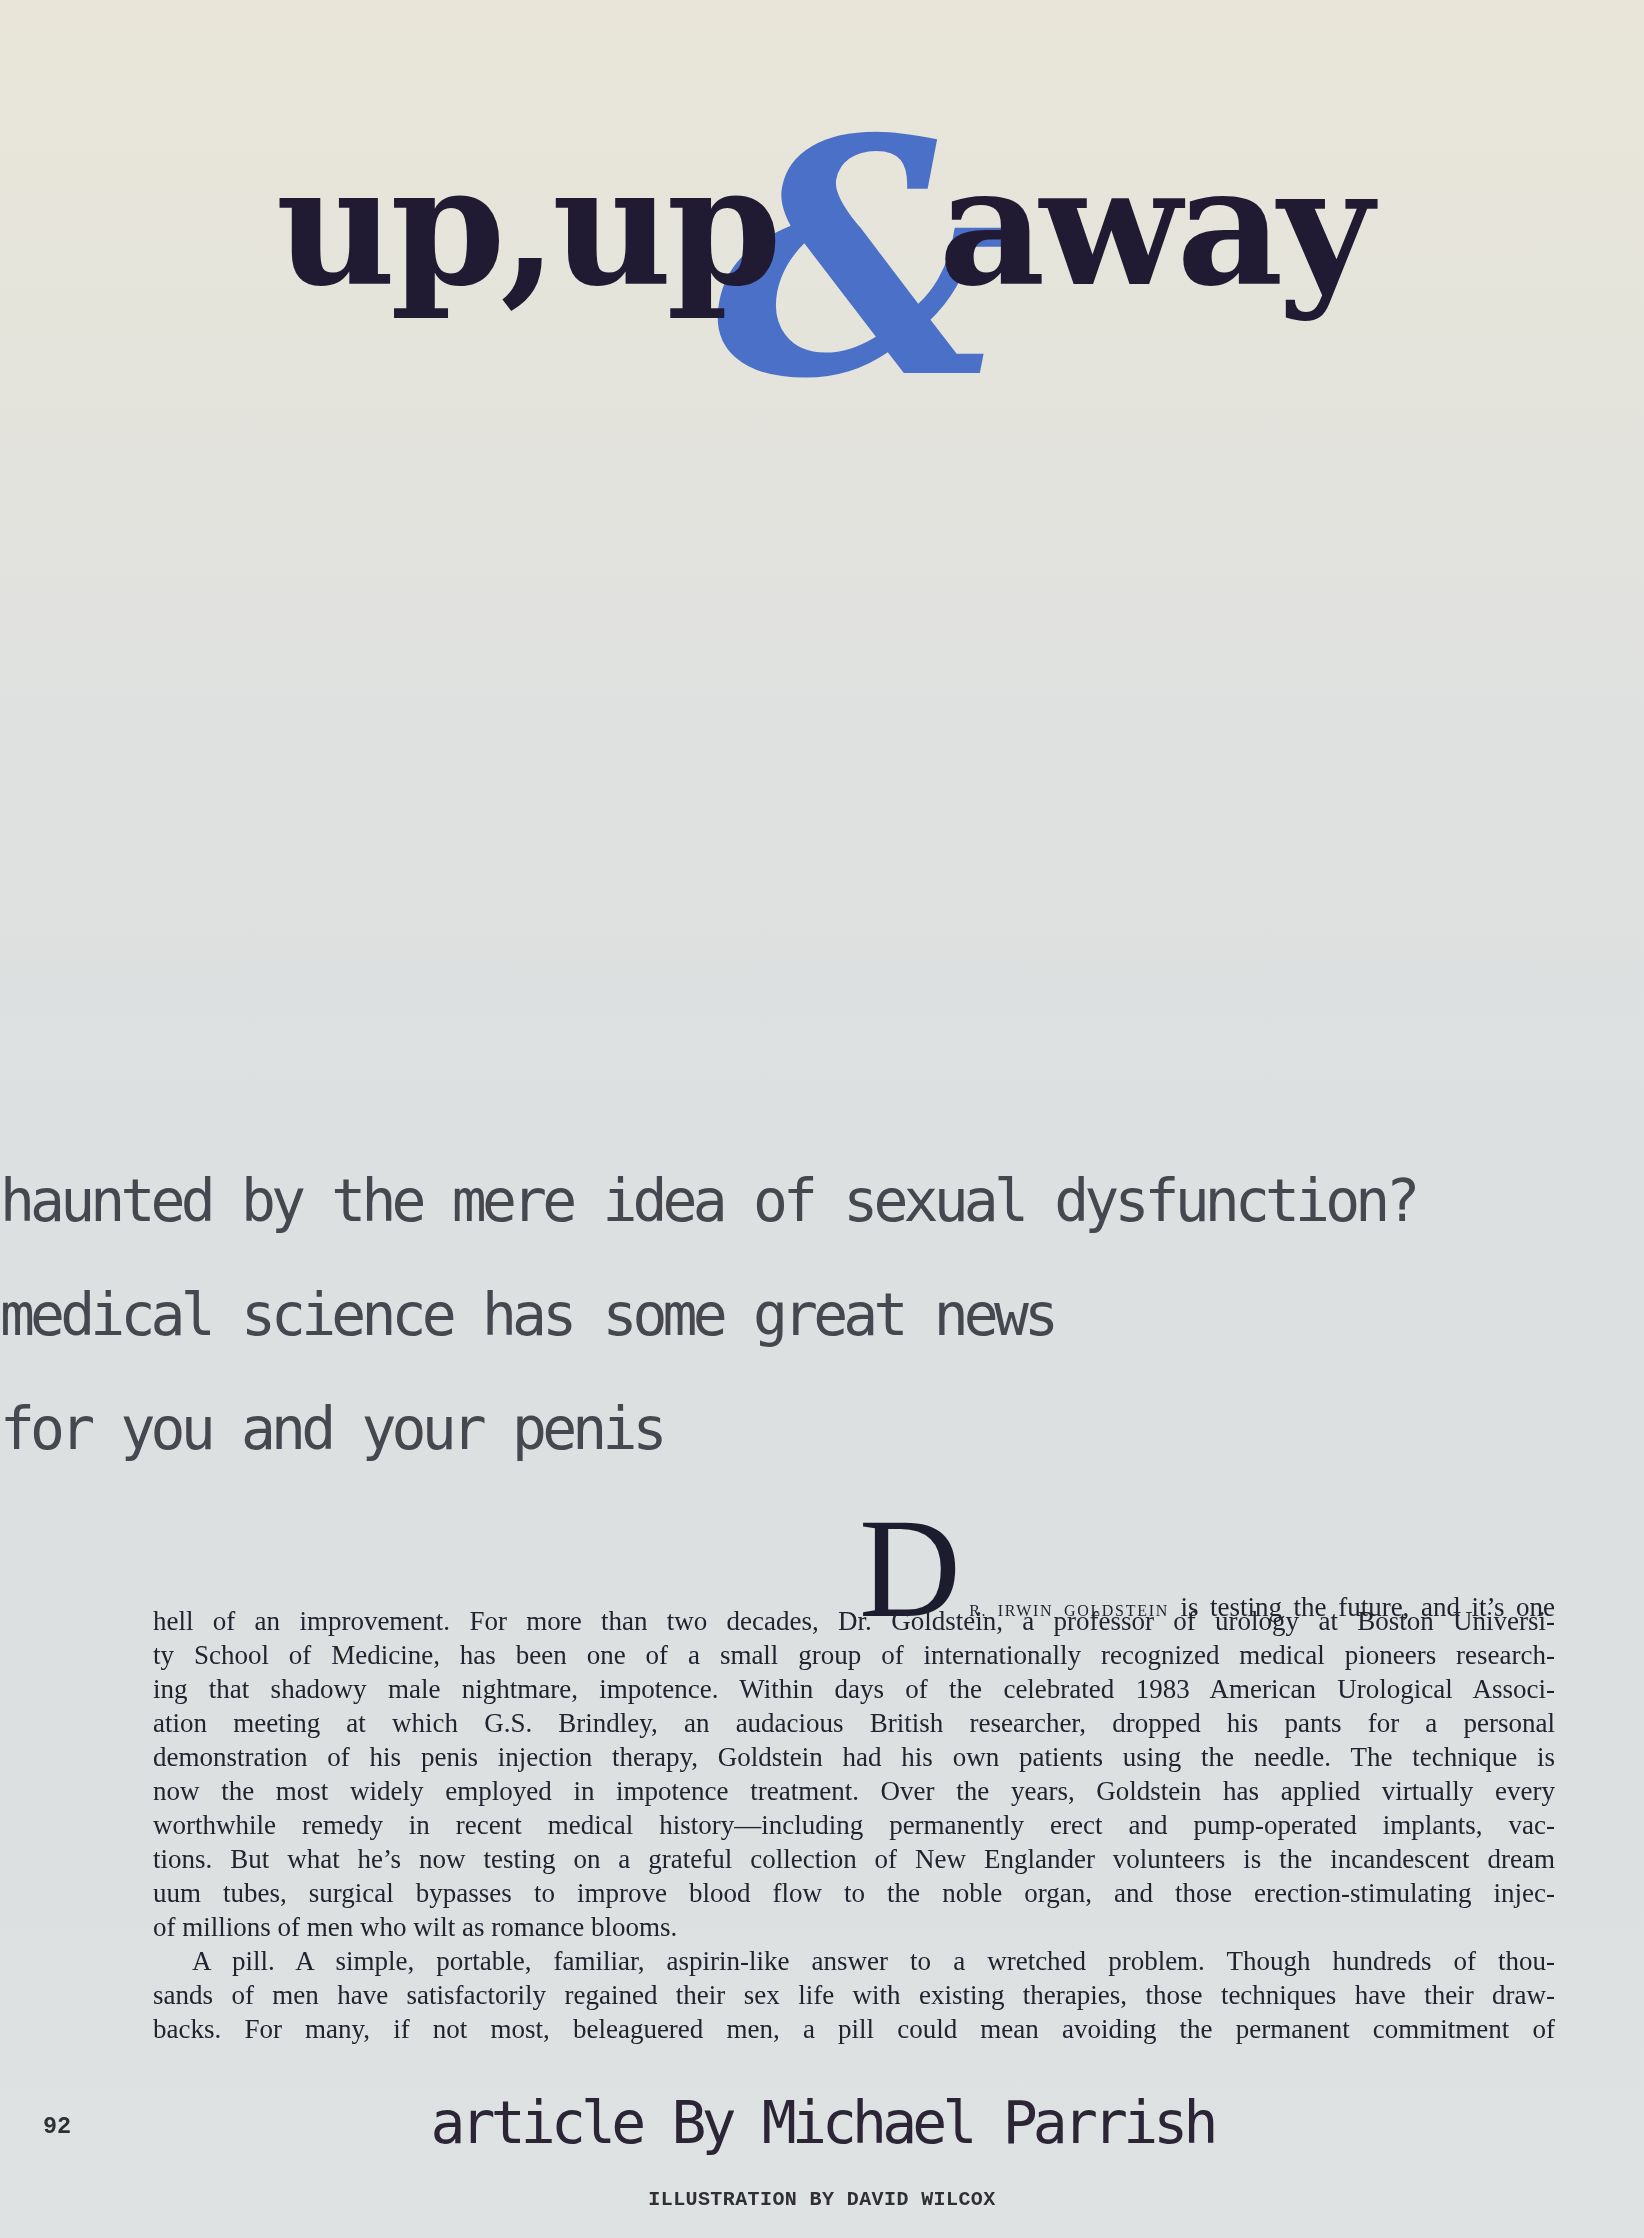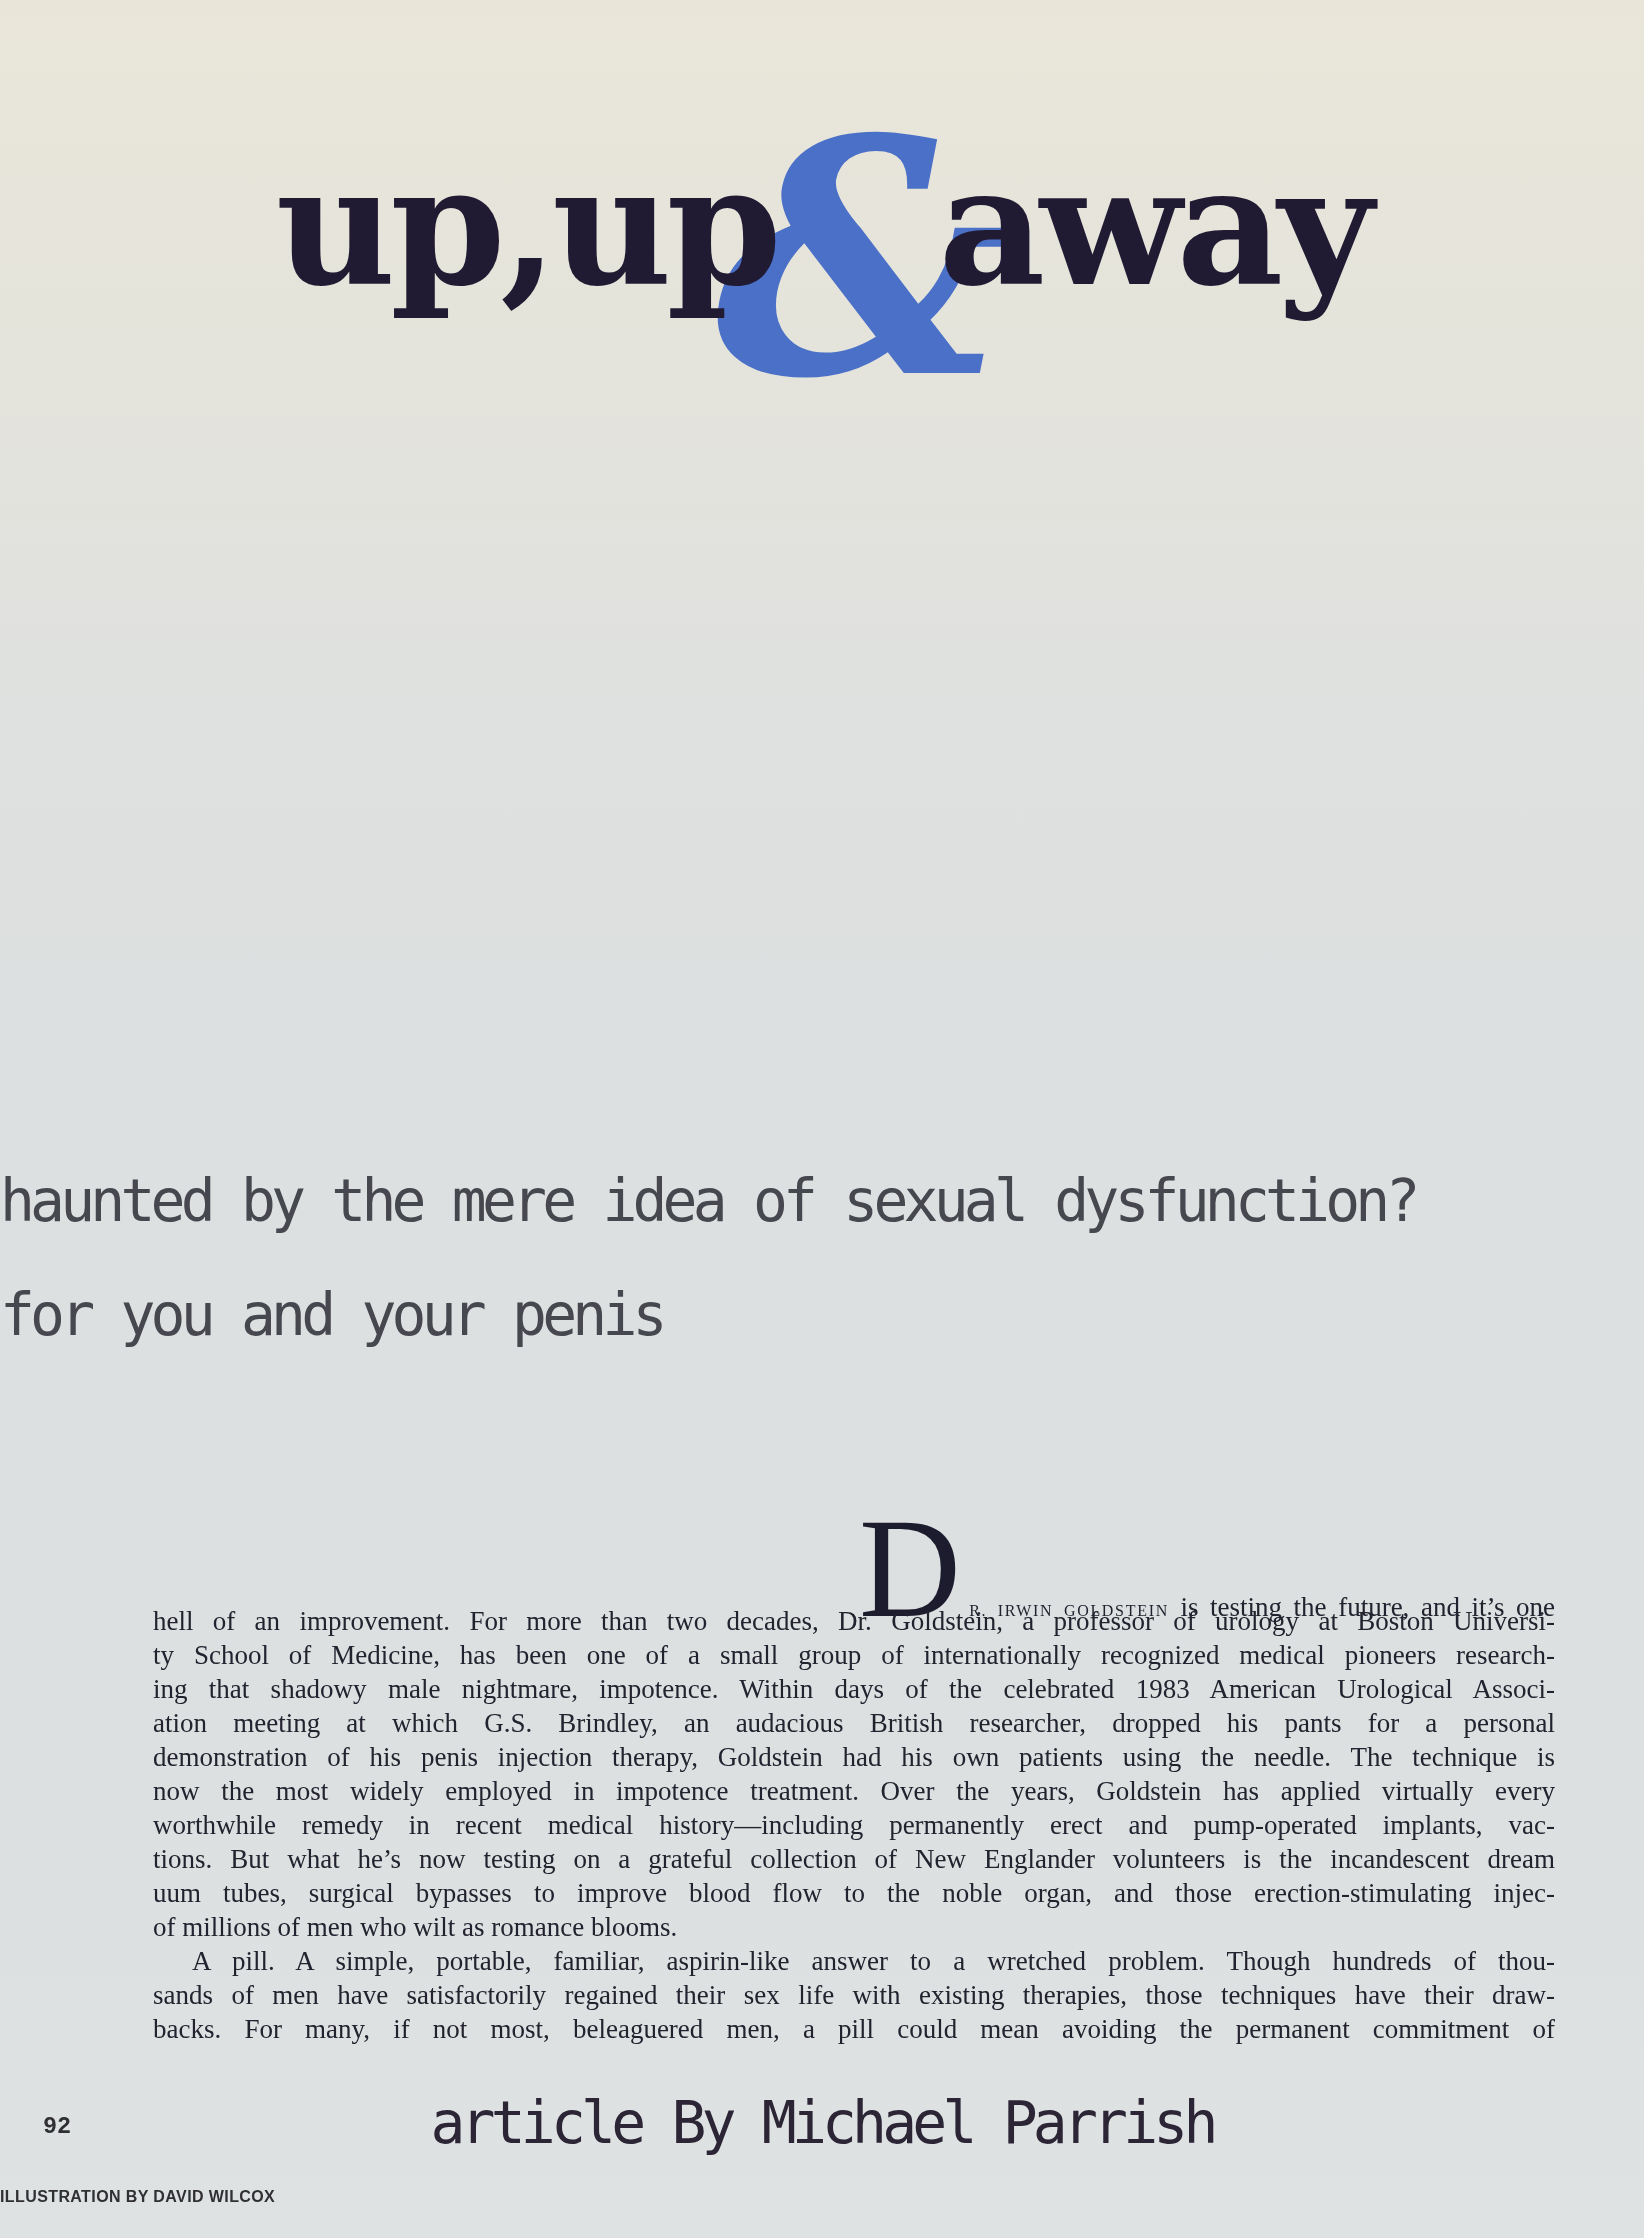--- a/index.html
+++ b/index.html
@@ -104,23 +104,24 @@
     text-align: center;
     font-family: "DejaVu Sans Mono", monospace;
     font-size: 58px;
     letter-spacing: -4.8px;
     color: #2b2536;
     line-height: 69px;
   }
   .credit {
     position: absolute;
     top: 2188px; left: 0; width: 100%;
-    font-family: Liberation Sans, sans-serif;
+    text-align: center;
+    font-family: Liberation Mono, monospace;
     font-weight: bold;
-    font-size: 16px;
+    font-size: 20px;
     letter-spacing: 0.4px;
     color: #2f2f34;
   }
   .pageno {
     position: absolute;
     top: 2113px; left: 43px;
     font-family: Liberation Mono, monospace;
     font-weight: bold;
     font-size: 23.5px;
     color: #2f2f34;
@@ -130,20 +131,21 @@
 <body>
 
 <div class="page">
 
   <div class="title-row">
     <span class="title-amp">&amp;</span><span class="title-part">up,up</span><span class="title-part second">away</span>
   </div>
 
   <div class="deck">
     <div class="deck-line">haunted by the mere idea of sexual dysfunction?</div>
+    <div class="deck-line">medical science has some great news</div>
     <div class="deck-line">for you and your penis</div>
   </div>
 
   <div class="opener"><span class="dropcap">D</span><span class="opener-sc">R. IRWIN GOLDSTEIN</span><span> is testing the future, and it’s one</span></div>
 
   <div class="body-text">
     <div class="body-line">hell of an improvement. For more than two decades, Dr. Goldstein, a professor of urology at Boston Universi-</div>
     <div class="body-line">ty School of Medicine, has been one of a small group of internationally recognized medical pioneers research-</div>
     <div class="body-line">ing that shadowy male nightmare, impotence. Within days of the celebrated 1983 American Urological Associ-</div>
     <div class="body-line">ation meeting at which G.S. Brindley, an audacious British researcher, dropped his pants for a personal</div>

